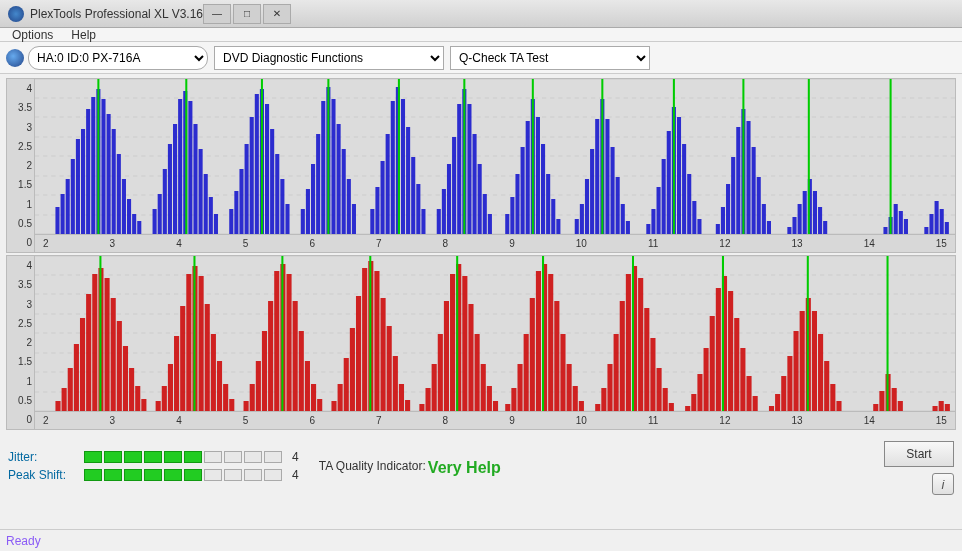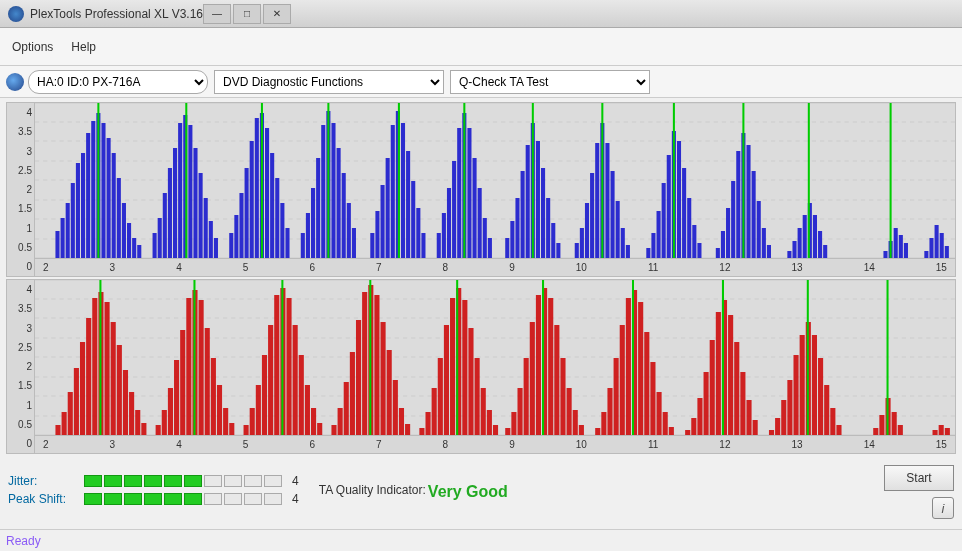--- a/index.html
+++ b/index.html
@@ -50,21 +50,21 @@
       display: flex;
       align-items: center;
       justify-content: center;
       font-size: 10px;
       color: #333;
     }
 
     
     #menu-bar {
       background: #f5f5f5;
-      height: 38px;
+      height: 14px;
       display: flex;
       align-items: center;
       padding: 0 4px;
       border-bottom: 1px solid #ccc;
       gap: 2px;
     }
     .menu-item {
       padding: 2px 8px;
       cursor: pointer;
       font-size: 12px;
@@ -760,21 +760,21 @@
         <div class="progress-segment empty"></div>
         <div class="progress-segment empty"></div>
         <div class="progress-segment empty"></div>
       </div>
       <span class="metric-value">4</span>
     </div>
   </div>
 
   <div class="ta-quality-section">
     <span class="ta-quality-label">TA Quality Indicator:</span>
-    <span class="ta-quality-value">Very Good</span>
+    <span class="ta-quality-value">Very Help</span>
   </div>
 
   <div class="start-btn-area">
     <button id="start-button">Start</button>
     <div class="info-icon">i</div>
   </div>
 </div>
 
 <div id="status-bar">
   <span>Ready</span>

